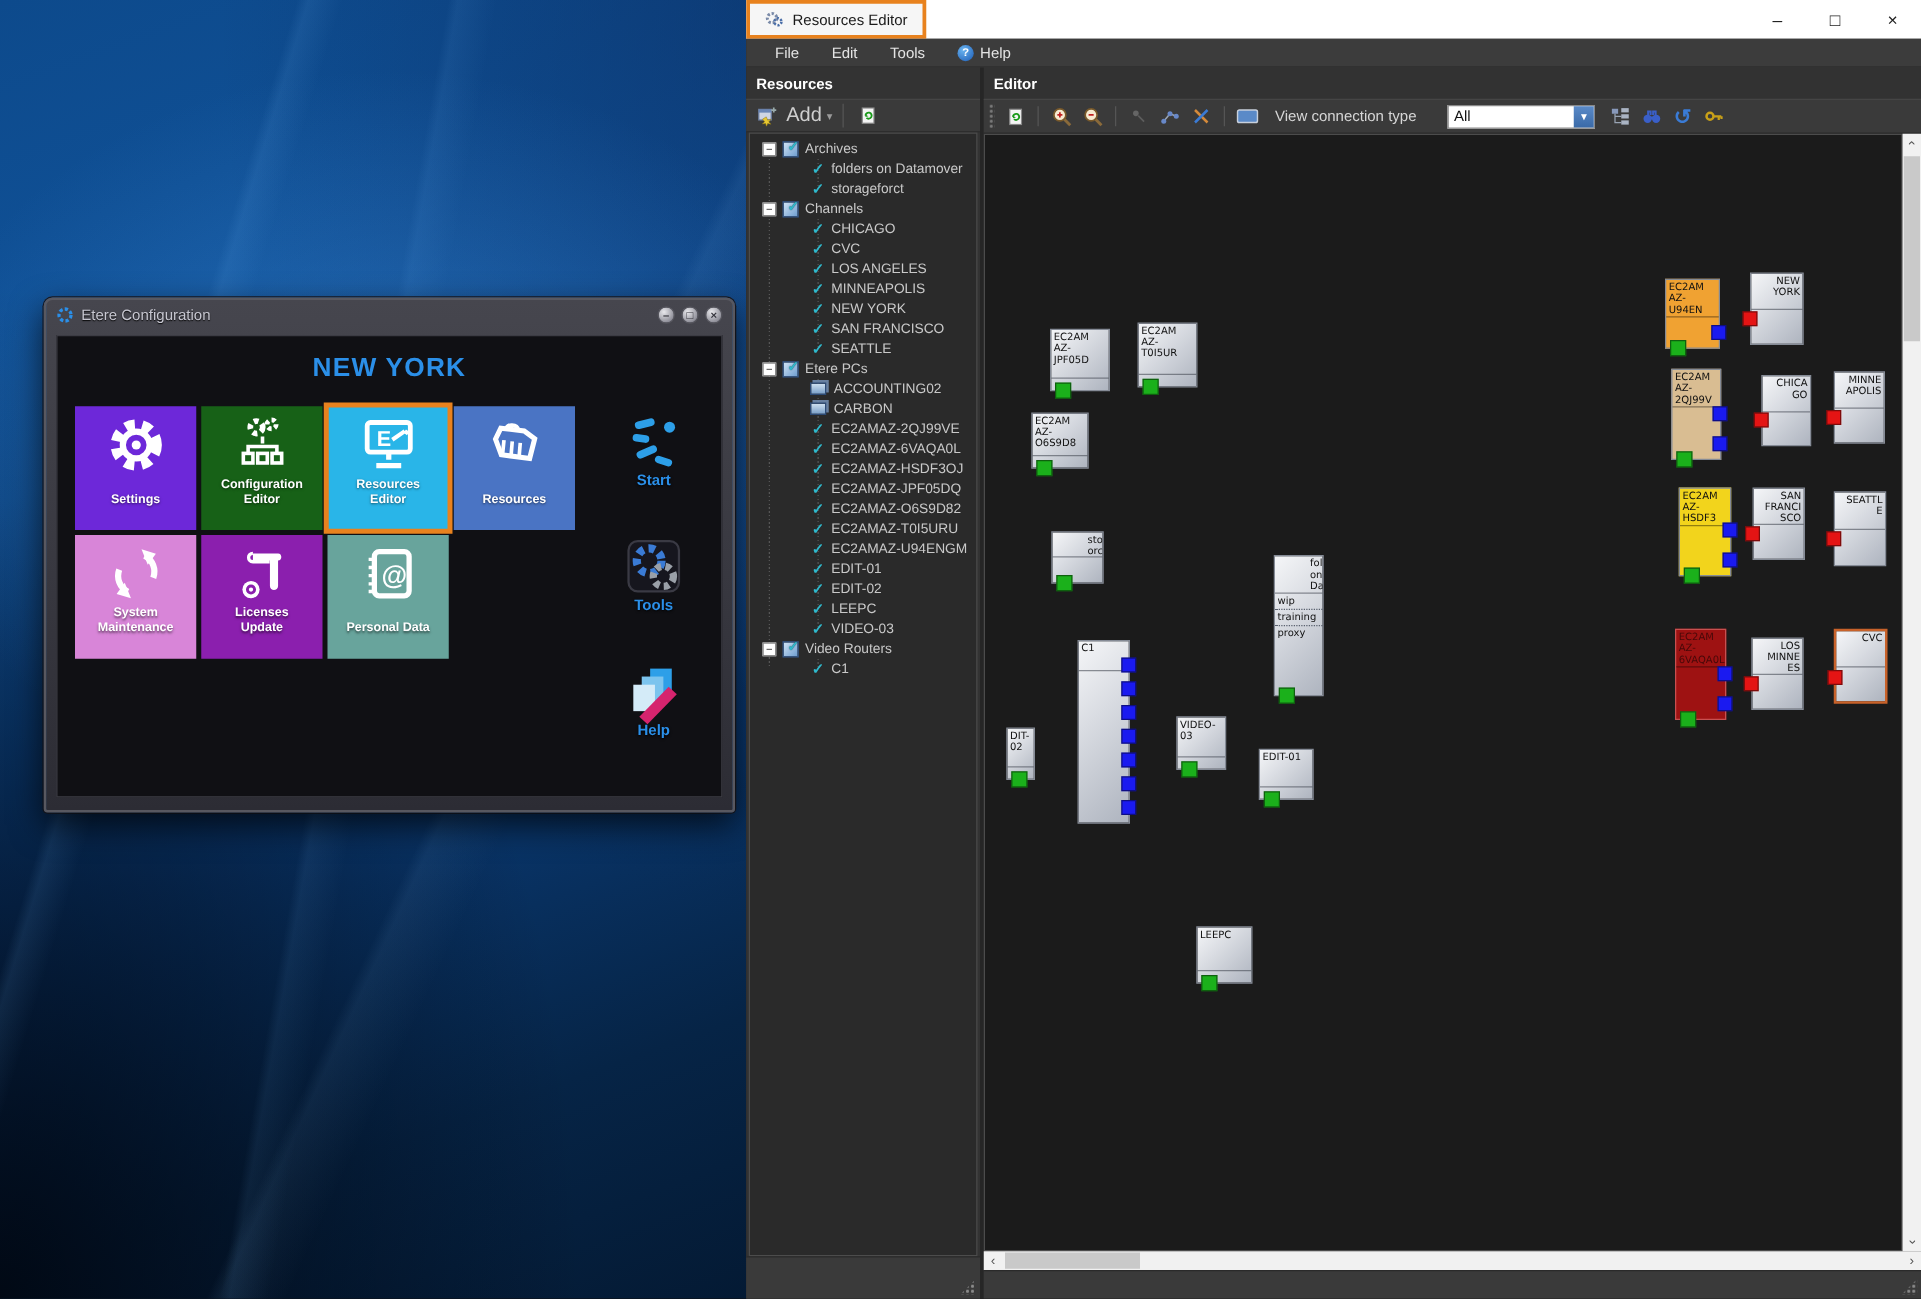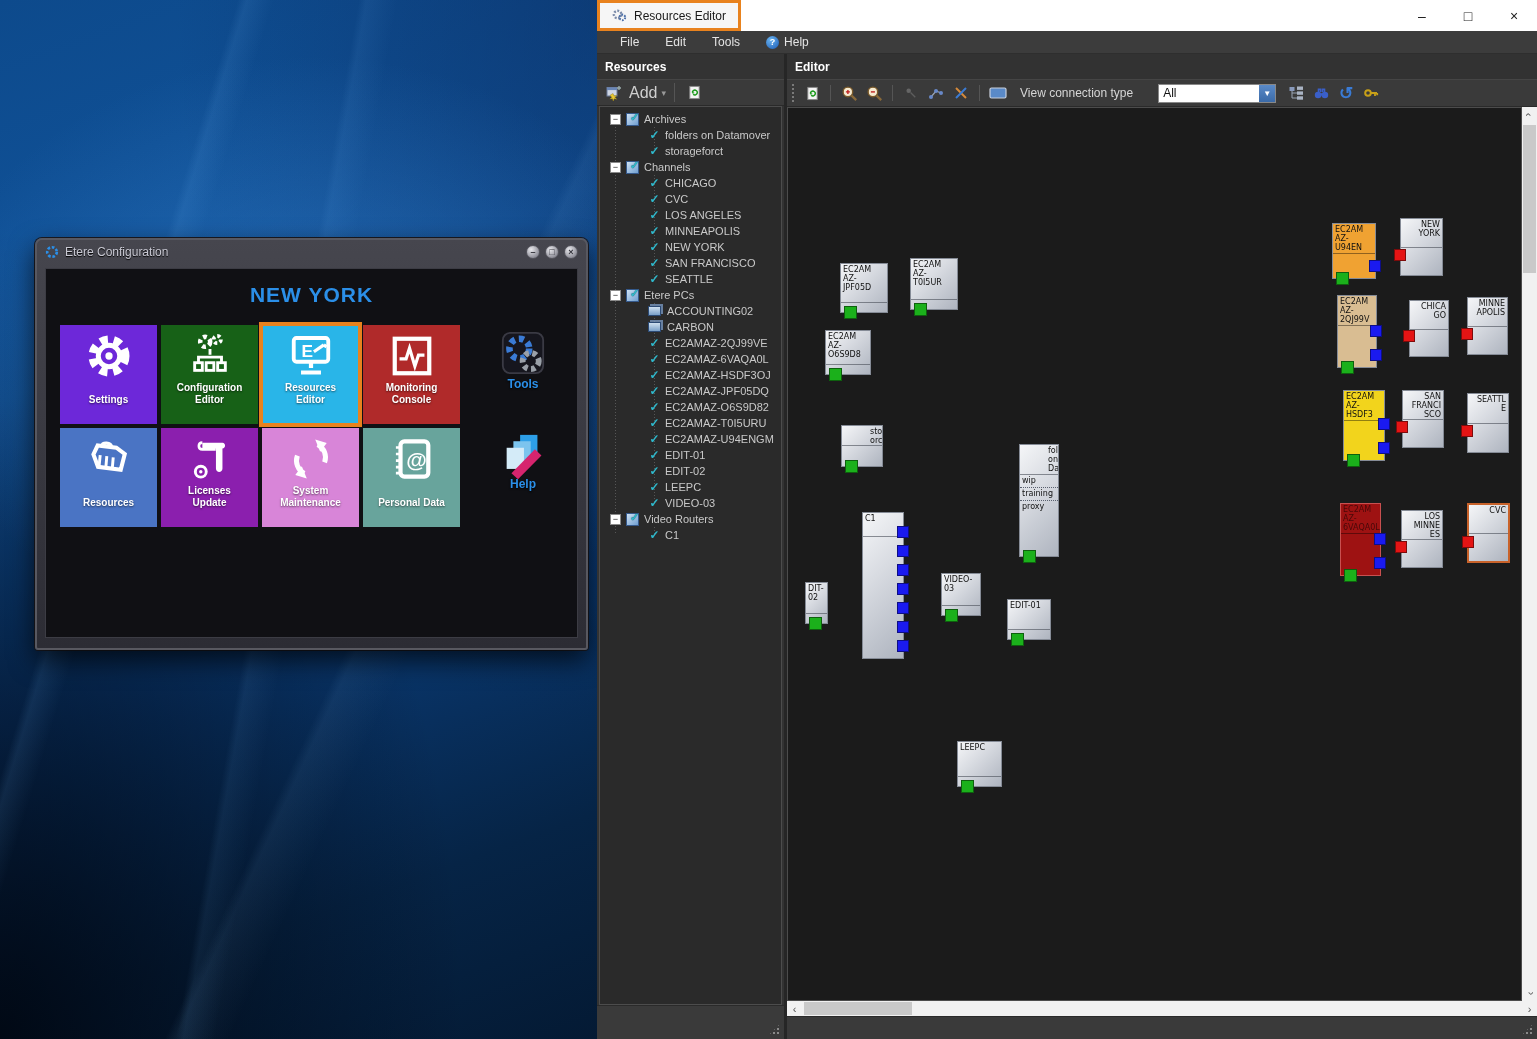--- a/index.html
+++ b/index.html
@@ -183,66 +183,67 @@
           <div class="tile hl" style="background: rgb(41, 181, 232);">
             <svg width="48" height="46" viewBox="0 0 24 24">
               <rect x="3" y="2.6" width="18" height="12.4" rx="1.4" fill="none" stroke="#fff" stroke-width="2"></rect>
               <text x="7" y="12.4" font-size="9" font-weight="bold" fill="#fff" font-family="Liberation Sans, sans-serif">E</text>
               <path d="M13.5 9.8l5.2-3.6M18.7 6.2l1.4 1" stroke="#fff" stroke-width="1.7"></path>
               <path d="M12 15v3.2M6.8 20.6h10.4" stroke="#fff" stroke-width="2.2"></path>
             </svg>
             <div class="tlabel">Resources
 Editor</div>
           </div>
-          <div class="tile" style="background: rgb(176, 42, 42);">
-            <svg width="46" height="46" viewBox="0 0 24 24">
-              <rect x="3" y="3" width="18" height="18" fill="none" stroke="#fff" stroke-width="2.2"></rect>
-              <path d="M5.5 13.5h3.4l1.8-5.6 2.8 9.4 1.9-5.8h3.1" fill="none" stroke="#fff" stroke-width="1.7"></path>
-            </svg>
-            <div class="tlabel">Monitoring
-Console</div>
-          </div>
           <div class="tile" style="background: rgb(74, 116, 196);">
             <svg width="48" height="44" viewBox="0 0 24 24">
               <path d="M3.5 10l2.3-4.8L16 6.4l4.6 3.4-2.2 8.6L6 16.8z" fill="none" stroke="#fff" stroke-width="2.2"></path>
               <path d="M7.2 10.4l-.6 6M10.8 11l-.5 6M14.3 11.6l-.5 6" stroke="#fff" stroke-width="1.6"></path>
               <path d="M8 5.6c.4-2.4 5-2.2 5.4.4" fill="none" stroke="#fff" stroke-width="1.8"></path>
             </svg>
             <div class="tlabel">Resources</div>
+          </div>
+          <div class="tile" style="background: rgb(216, 133, 216);">
+            <svg width="46" height="46" viewBox="0 0 24 24">
+              <path d="M15.5 4.5a7.4 7.4 0 0 1 3.6 9.2" fill="none" stroke="#fff" stroke-width="2.6"></path>
+              <path d="M14.2 1.8l6 1.8-3.4 4.6z" fill="#fff"></path>
+              <path d="M8.5 19.5a7.4 7.4 0 0 1-3.6-9.2" fill="none" stroke="#fff" stroke-width="2.6"></path>
+              <path d="M9.8 22.2l-6-1.8 3.4-4.6z" fill="#fff"></path>
+            </svg>
+            <div class="tlabel">System
+Maintenance</div>
           </div>
           <div class="tile" style="background: rgb(139, 31, 174);">
             <svg width="46" height="46" viewBox="0 0 24 24">
               <path d="M8 3.5h10.5c1.8 0 1.8 3 0 3V17c0 2.4-3.4 2.4-3.4 0V6.5H8z" fill="#fff"></path>
               <path d="M8 3.5C5.6 3.5 5.6 7 8 7h7" fill="none" stroke="#fff" stroke-width="1.4"></path>
               <circle cx="7.2" cy="18.6" r="3.6" fill="#fff"></circle>
               <circle cx="7.2" cy="18.6" r="1.5" fill="none" stroke="#8b1fae" stroke-width="1.2"></circle>
             </svg>
             <div class="tlabel">Licenses
 Update</div>
           </div>
-          <div class="tile" style="background: rgb(216, 133, 216);">
-            <svg width="46" height="46" viewBox="0 0 24 24">
-              <path d="M15.5 4.5a7.4 7.4 0 0 1 3.6 9.2" fill="none" stroke="#fff" stroke-width="2.6"></path>
-              <path d="M14.2 1.8l6 1.8-3.4 4.6z" fill="#fff"></path>
-              <path d="M8.5 19.5a7.4 7.4 0 0 1-3.6-9.2" fill="none" stroke="#fff" stroke-width="2.6"></path>
-              <path d="M9.8 22.2l-6-1.8 3.4-4.6z" fill="#fff"></path>
-            </svg>
-            <div class="tlabel">System
-Maintenance</div>
-          </div>
           <div class="tile" style="background: rgb(104, 164, 156);">
             <svg width="46" height="46" viewBox="0 0 24 24">
               <rect x="6" y="2.8" width="14.5" height="18.4" rx="2" fill="none" stroke="#fff" stroke-width="2.2"></rect>
               <text x="9" y="16.4" font-size="11" font-weight="bold" fill="#fff" font-family="Liberation Sans, sans-serif">@</text>
               <path d="M6 6H3.6M6 9.4H3.6M6 12.8H3.6M6 16.2H3.6M6 19.4H3.6" stroke="#fff" stroke-width="1.4"></path>
             </svg>
             <div class="tlabel">Personal Data</div>
           </div>
         </div>
       <div class="sidecol" id="sidecol">
+          <div class="sideitem"><svg width="46" height="46" viewBox="0 0 24 24">
+              <g fill="#2d9fe8">
+                <rect x="4" y="2.6" width="8.4" height="3.2" rx="1.6" transform="rotate(-14 8 4)"></rect>
+                <rect x="3.2" y="8.6" width="7" height="3.2" rx="1.6" transform="rotate(8 6 10)"></rect>
+                <rect x="4.6" y="14.4" width="9" height="3.2" rx="1.6" transform="rotate(-24 9 16)"></rect>
+                <rect x="12.6" y="18.2" width="7.4" height="3" rx="1.5" transform="rotate(18 16 19)"></rect>
+                <circle cx="18.6" cy="5.6" r="2.3"></circle>
+              </g>
+            </svg><div class="slabel" style="color: rgb(43, 143, 232);">Start</div></div>
           <div class="sideitem"><svg width="44" height="44" viewBox="0 0 24 24">
               <rect x="1" y="1" width="22" height="22" rx="4" fill="#16161e" stroke="#3a3a44"></rect>
               <circle cx="10" cy="9.6" r="5.4" fill="none" stroke="#3a7bd5" stroke-width="3.6" stroke-dasharray="2.8 2.2"></circle>
               <circle cx="16.2" cy="16.4" r="4.4" fill="none" stroke="#9aa0a8" stroke-width="3.2" stroke-dasharray="2.4 1.9"></circle>
             </svg><div class="slabel" style="color: rgb(43, 143, 232);">Tools</div></div>
           <div class="sideitem"><svg width="50" height="52" viewBox="0 0 26 26">
               <rect x="11.5" y="1.5" width="9" height="11" fill="#2d9fe8"></rect>
               <rect x="8" y="4.8" width="9" height="11" fill="#7cc4ee"></rect>
               <rect x="4.5" y="8.2" width="9" height="11" fill="#d4ebf8"></rect>
               <path d="M7 21.5L19.2 9l3.4 3.2L10.4 24.6z" fill="#d6246e"></path>

